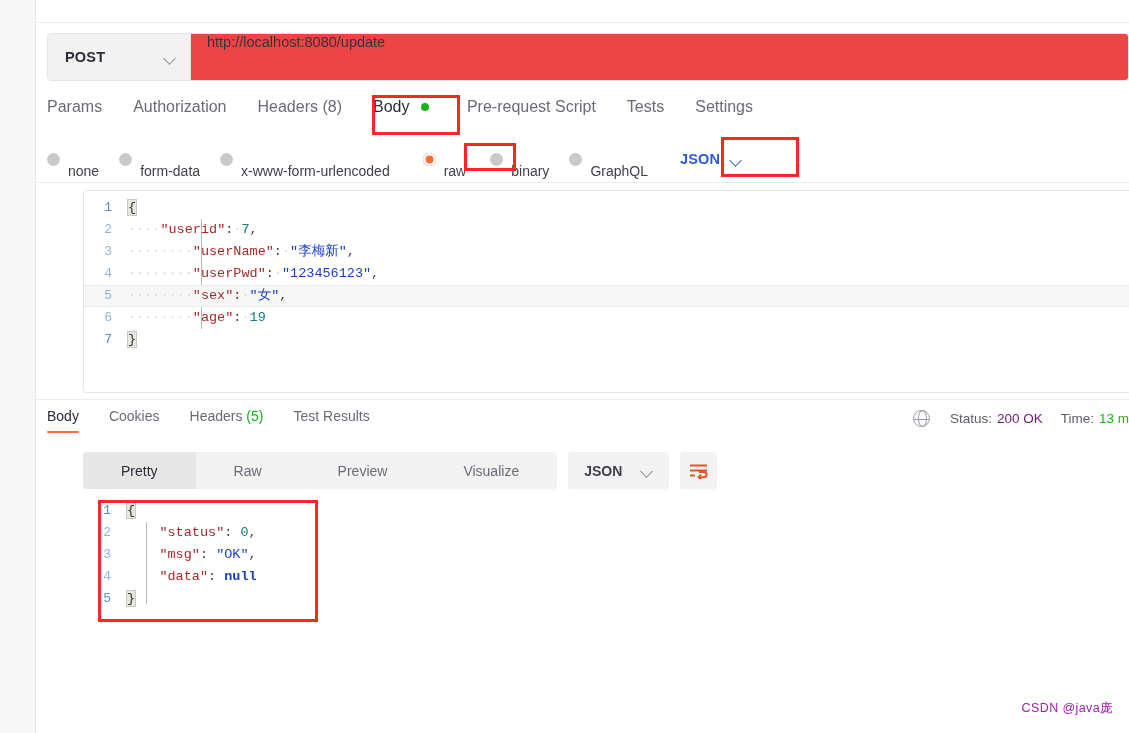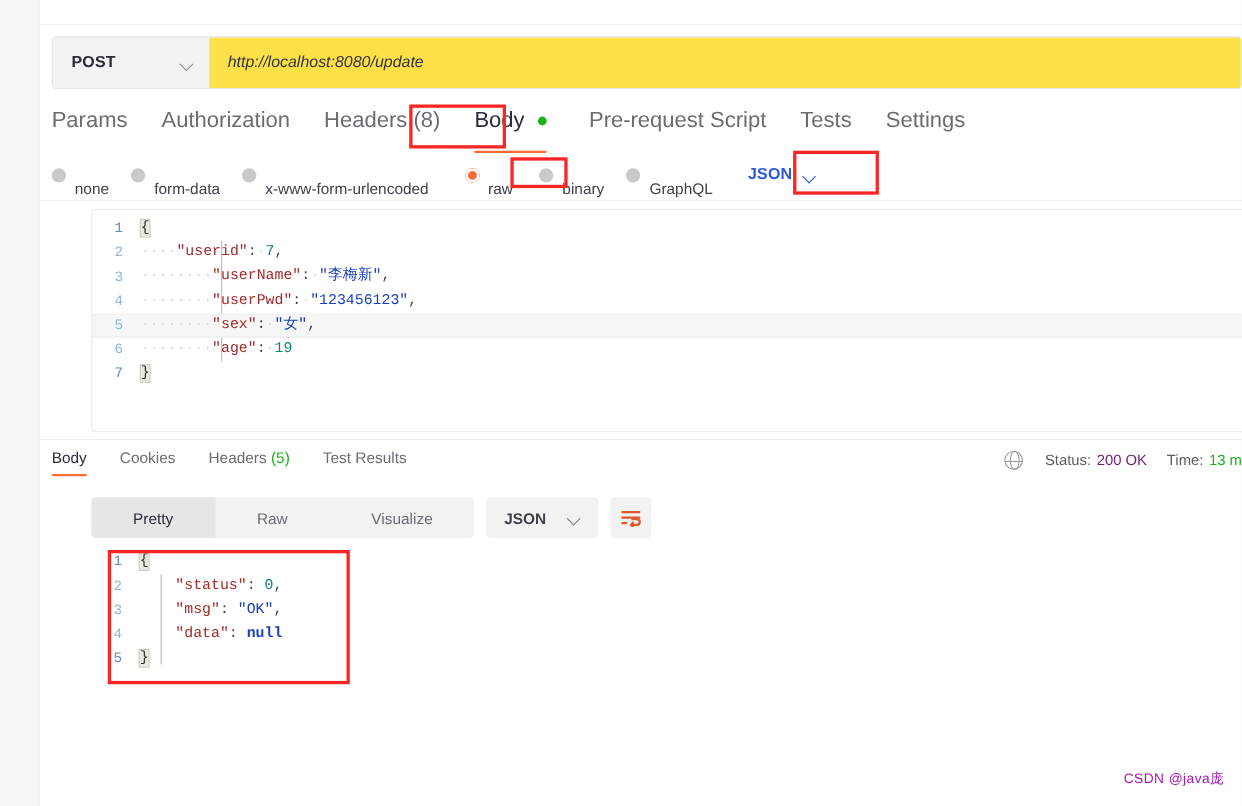--- a/index.html
+++ b/index.html
@@ -44,33 +44,32 @@
   .chev {
     width: 11px; height: 7px; position: relative; display: inline-block;
   }
   .chev::before {
     content: ""; position: absolute; left: 0; top: 0;
     width: 8px; height: 8px;
     border-right: 1.6px solid #8b8b8b; border-bottom: 1.6px solid #8b8b8b;
     transform: rotate(45deg);
   }
   .url-input {
-    flex: 1; display: flex; align-items: center; padding: 0 16px;
-    background: #fde047; font-size: 14.5px; color: #34343f;
+    flex: 1; display: flex; padding: 0 16px;
+    background: #ef4444; font-size: 14.5px; color: #34343f;
     cursor: text;
-    font-style: italic;
   }
 
   
   .req-tabs {
     position: absolute; left: 11px; top: 96px; width: 1082px; height: 34px;
     display: flex; align-items: flex-start;
   }
   .rtab {
-    font-size: 20px; color: #6b6b76; padding: 2px 0 0 0; margin-right: 31px;
+    font-size: 16px; color: #6b6b76; padding: 2px 0 0 0; margin-right: 31px;
     position: relative; cursor: pointer; white-space: nowrap;
   }
   .rtab.active { color: #2b2b3a; }
   .rtab .dot {
     display: inline-block; width: 8px; height: 8px; border-radius: 50%;
     background: #19b319; margin-left: 7px; vertical-align: 1px;
   }
   .rtab.active .ul {
     position: absolute; left: 0; right: 0; bottom: -18px; height: 2.5px;
     background: #ff6c37; border-radius: 2px;
@@ -363,20 +362,23 @@
     <div class="view-toolbar">
       <div class="seg">
         <div class="seg-btn active">
           <span>Pretty</span>
 
         </div>
         <div class="seg-btn">
           <span>Raw</span>
         </div>
         <div class="seg-btn">
+          <span>Preview</span>
+        </div>
+        <div class="seg-btn">
           <span>Visualize</span>
         </div>
       </div>
       <div class="fmt-select">
         <span class="ftext">JSON</span>
         <span class="chev"></span>
       </div>
       <div class="wrap-btn">
         <svg width="19" height="16" viewBox="0 0 19 16">
           <line x1="1" y1="2.5" x2="18" y2="2.5" stroke="#e0572a" stroke-width="2"></line>

